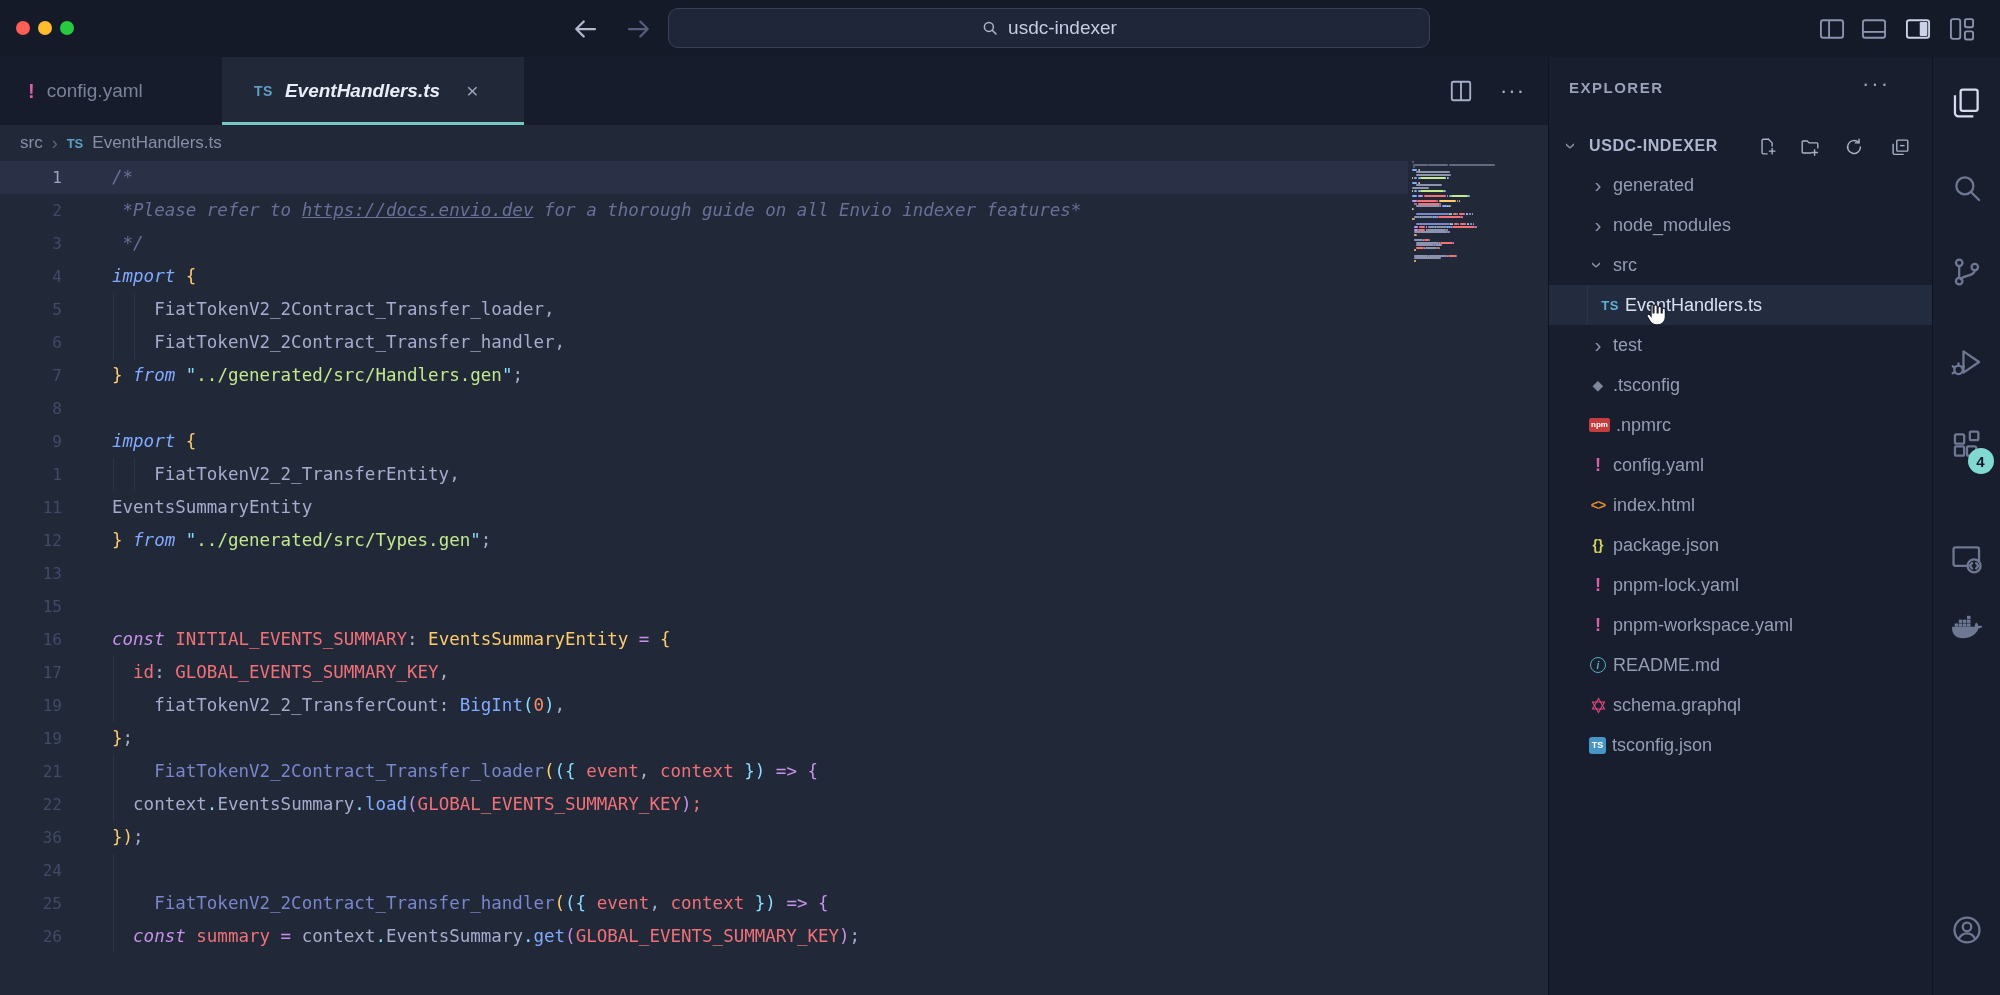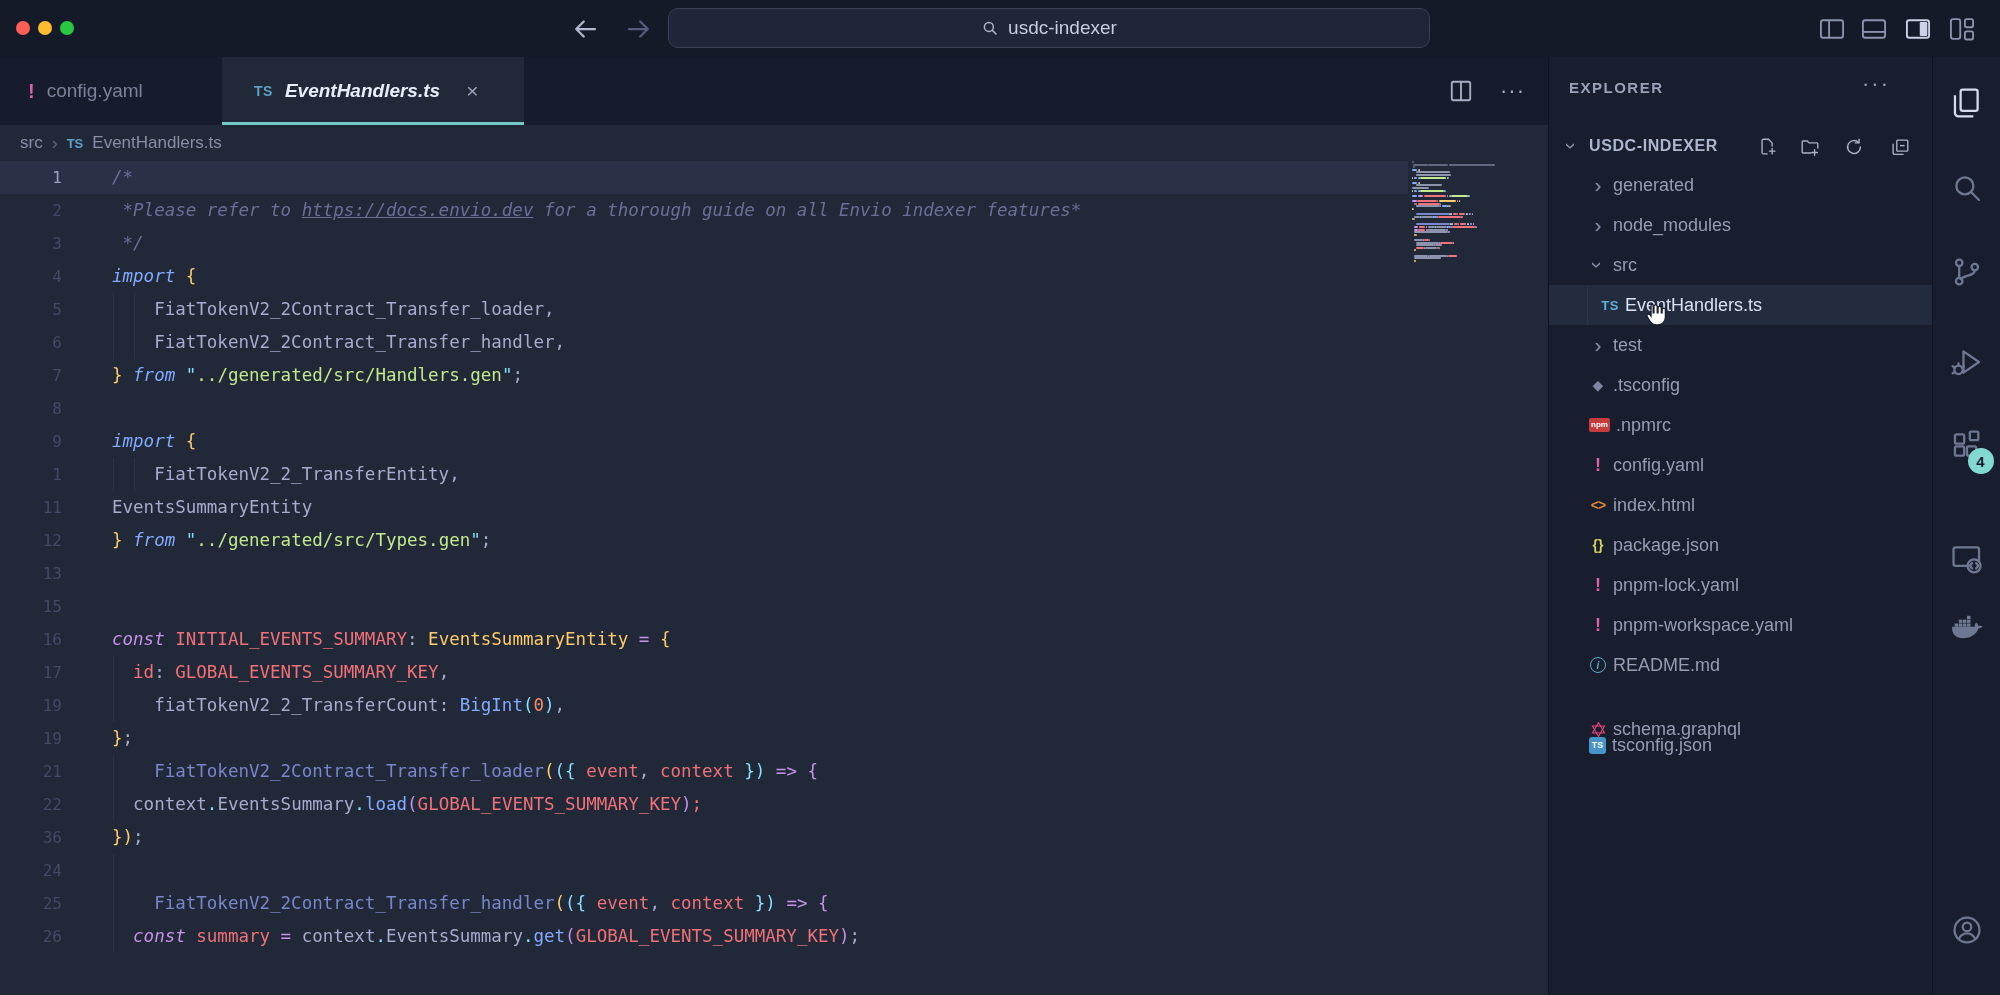--- a/index.html
+++ b/index.html
@@ -498,21 +498,21 @@
           <span class="lbl">pnpm-lock.yaml</span>
         </div>
         <div class="fr" style="top: 548px;">
           <span class="fic fi-yaml">!</span>
           <span class="lbl">pnpm-workspace.yaml</span>
         </div>
         <div class="fr" style="top: 588px;">
           <span class="fic fi-readme">i</span>
           <span class="lbl">README.md</span>
         </div>
-        <div class="fr" style="top: 652px;">
+        <div class="fr" style="top: 628px;">
           <span class="fic">
             <svg width="19" height="19" viewBox="0 0 24 24" fill="none" stroke="#e5477e" stroke-width="1.4">
               <path d="M12 3.2l7.6 13.2H4.4z"></path>
               <path d="M12 20.8L4.4 7.6h15.2z"></path>
             </svg>
           </span>
           <span class="lbl">schema.graphql</span>
         </div>
         <div class="fr" style="top: 668px;">
           <span class="fic fi-tsb">TS</span>

